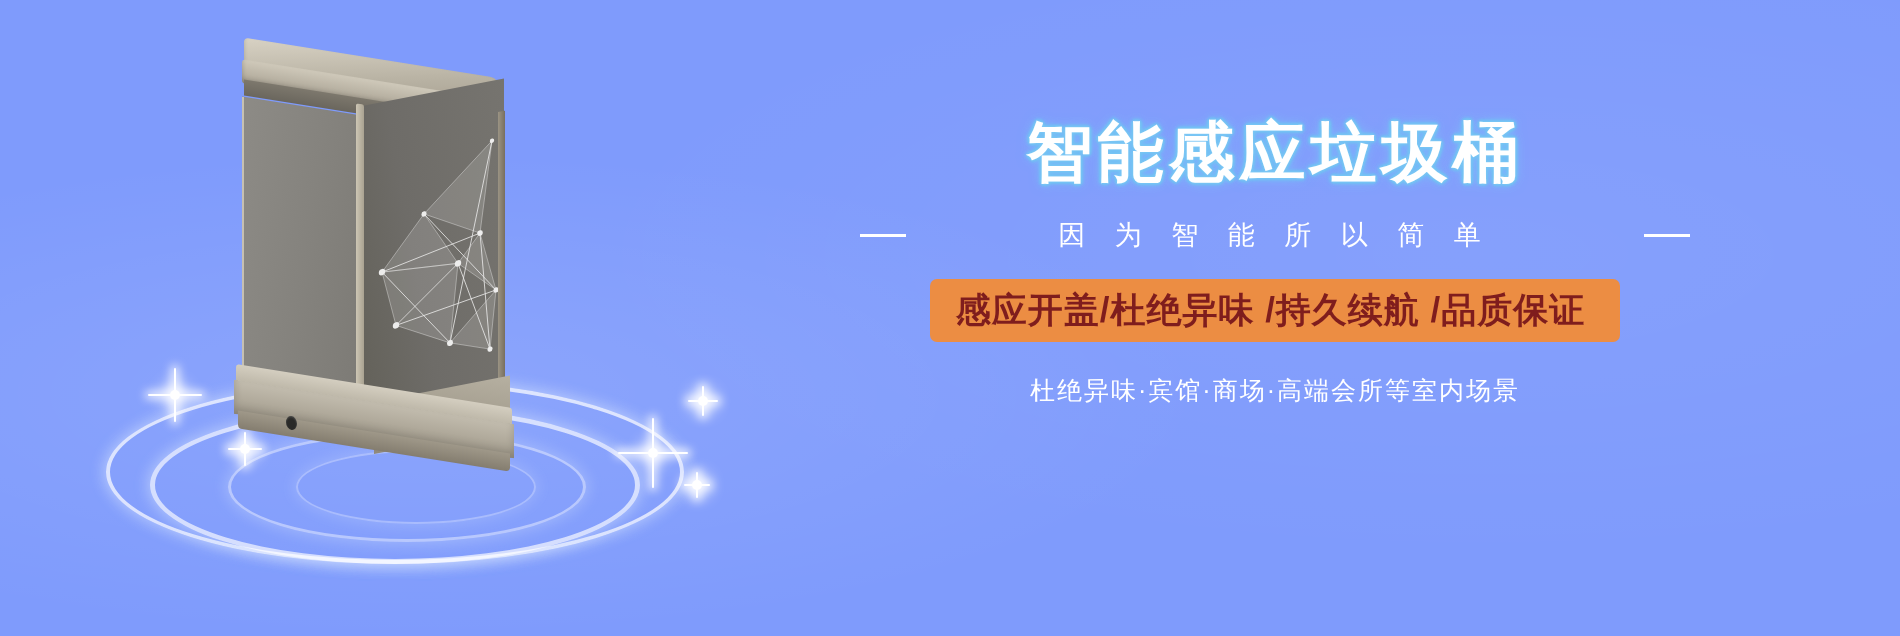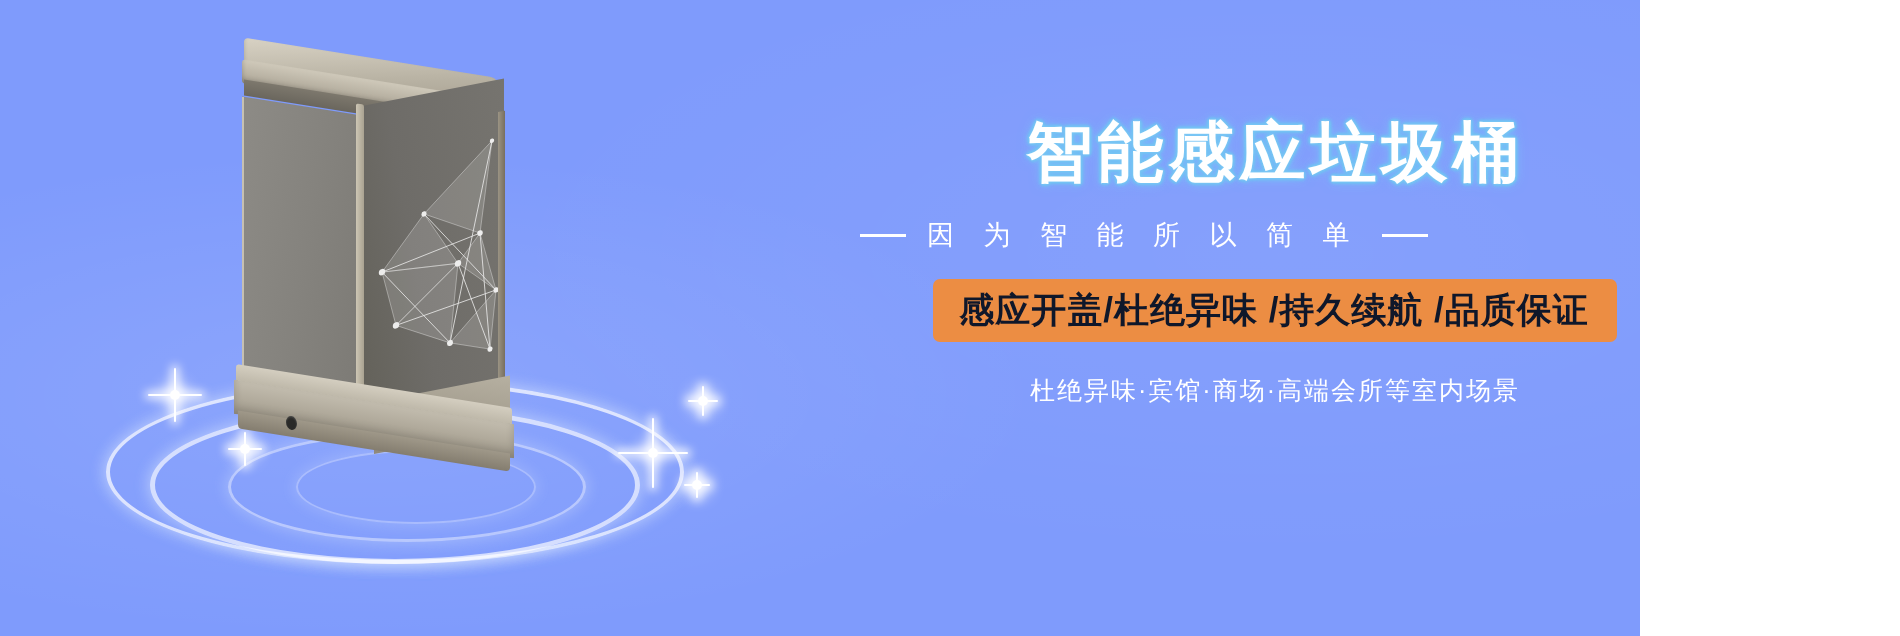--- a/index.html
+++ b/index.html
@@ -6,21 +6,21 @@
     margin: 0;
     padding: 0;
     background: #ffffff;
   }
   body {
     font-family: "Liberation Sans", "DejaVu Sans", sans-serif;
   }
 
   #banner {
     position: relative;
-    width: 1640px;
+    width: 1900px;
     height: 636px;
     overflow: hidden;
     background: #7f9bfc;
   }
 
   
   .bg-glow {
     position: absolute;
     inset: 0;
     background:
@@ -206,41 +206,41 @@
     white-space: nowrap;
   }
 
   .subline {
     margin: 30px 0 0 0;
     font-size: 27px;
     color: #ffffff;
     letter-spacing: 11px;
     display: flex;
     align-items: center;
-    justify-content: flex-start;
+    justify-content: space-between;
     gap: 21px;
     white-space: nowrap;
   }
   .subline .rule {
     display: inline-block;
     width: 46px;
     height: 3px;
     background: #ffffff;
     flex: none;
   }
 
   .badge {
     display: inline-block;
     margin-top: 26px;
     background: #ec8d43;
-    color: #0f172a;
+    color: #7f1d1d;
     font-size: 35px;
     font-weight: 700;
     letter-spacing: 1px;
-    padding: 11px 28px 13px 26px;
+    padding: 11px 35px 13px 26px;
     border-radius: 7px;
     white-space: nowrap;
     line-height: 1.12;
   }
 
   .scenes {
     margin-top: 32px;
     font-size: 25px;
     color: #ffffff;
     letter-spacing: 2px;

